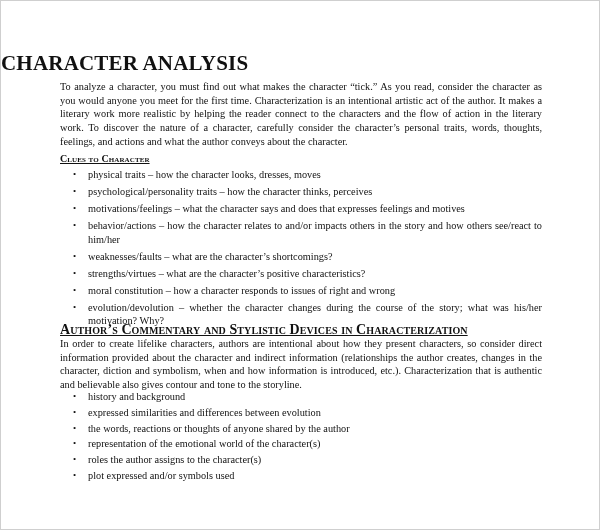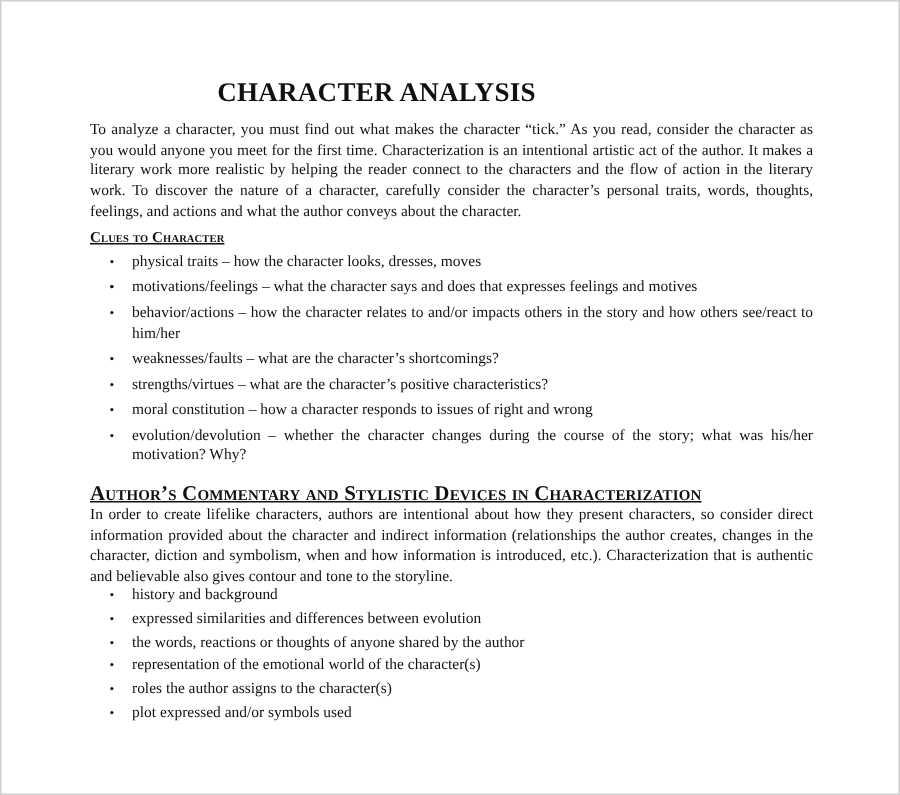--- a/index.html
+++ b/index.html
@@ -7,21 +7,21 @@
     width: 600px; height: 530px; background: #ffffff;
     font-family: "Liberation Serif", "DejaVu Serif", serif;
     color: #111111; overflow: hidden; position: relative;
   }
   .page {
     position: absolute; left: 0; top: 0; width: 598px; height: 528px;
     border: 1px solid #cfcfcf; background: #fff;
   }
   .title {
     position: absolute; left: 0; width: 500px; top: 50px;
-    text-align: center; font-weight: bold; font-size: 18px; letter-spacing: 0.2px;
+    text-align: left; font-weight: bold; font-size: 21px; letter-spacing: 0.2px;
   }
   .para {
     position: absolute; left: 59px; width: 482px;
     font-size: 10.3px; line-height: 13.7px; text-align: justify;
   }
   .intro { top: 79px; }
   .heading {
     position: absolute; left: 59px; font-weight: bold; font-size: 9px;
     text-decoration: underline; font-variant: small-caps; letter-spacing: 0.1px;
   }
@@ -46,21 +46,21 @@
 
 <div class="page">
   <div class="title">CHARACTER ANALYSIS</div>
 
   <div class="para intro">To analyze a character, you must find out what makes the character “tick.” As you read, consider the character as you would anyone you meet for the first time. Characterization is an intentional artistic act of the author. It makes a literary work more realistic by helping the reader connect to the characters and the flow of action in the literary work. To discover the nature of a character, carefully consider the character’s personal traits, words, thoughts, feelings, and actions and what the author conveys about the character.</div>
 
   <div class="heading h1">Clues to Character</div>
 
   <ul class="blist list1">
     <li><span class="bullet">•</span><span>physical traits – how the character looks, dresses, moves</span></li>
-    <li><span class="bullet">•</span></li>
+    <li><span class="bullet">•</span><span>psychological/personality traits – how the character thinks, perceives</span></li>
     <li><span class="bullet">•</span><span>motivations/feelings – what the character says and does that expresses feelings and motives</span></li>
     <li><span class="bullet">•</span><span>behavior/actions – how the character relates to and/or impacts others in the story and how others see/react to him/her</span></li>
     <li><span class="bullet">•</span><span>weaknesses/faults – what are the character’s shortcomings?</span></li>
     <li><span class="bullet">•</span><span>strengths/virtues – what are the character’s positive characteristics?</span></li>
     <li><span class="bullet">•</span><span>moral constitution – how a character responds to issues of right and wrong</span></li>
     <li><span class="bullet">•</span><span>evolution/devolution – whether the character changes during the course of the story; what was his/her motivation? Why?</span></li>
   </ul>
 
   <div class="heading h2">Author’s Commentary and Stylistic Devices in Characterization</div>
 

